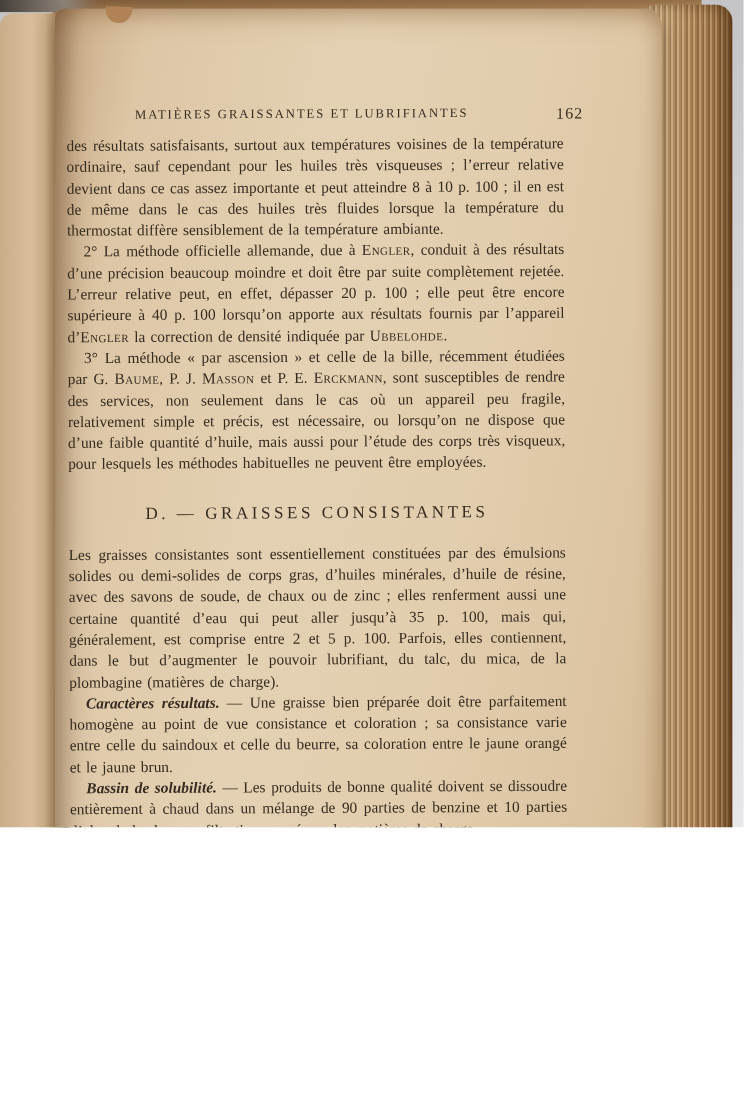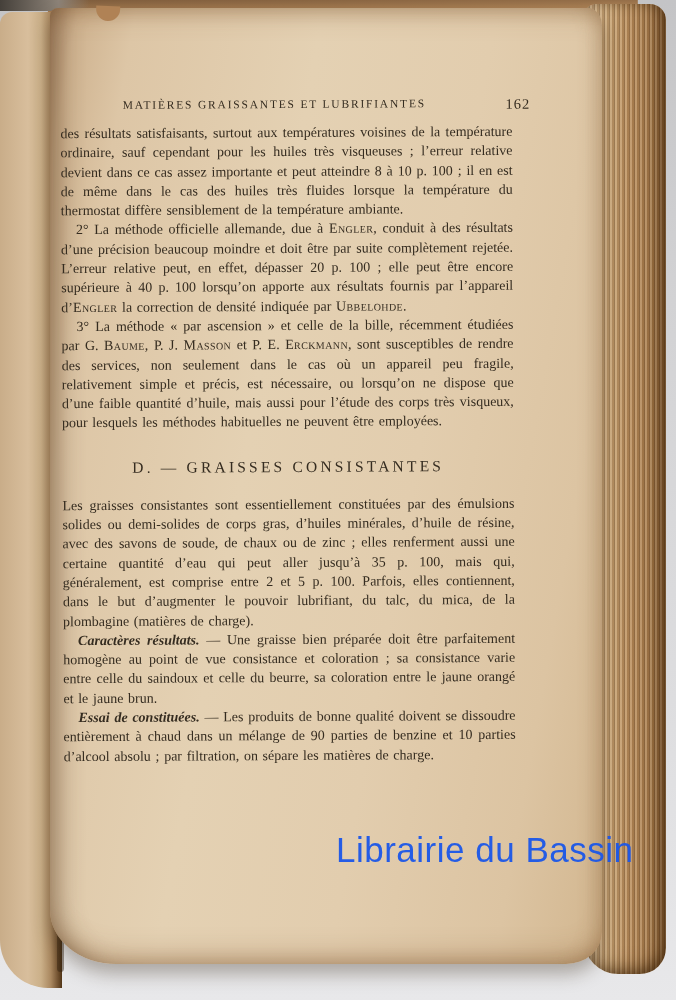--- a/index.html
+++ b/index.html
@@ -1,16 +1,16 @@
 <!DOCTYPE html>
 <html style="--ink: #352c20; --page_tan: #e3cfb1; --background_gray: #d6d6d8; --fore_edge_brown: #b58a5a; --watermark_blue: #1b57e9;"><head>
 <meta charset="utf-8">
 <style>
   html,body{margin:0;padding:0;}
-  .scene{position:relative;width:676px;height:1000px;overflow:hidden;
+  .scene{position:relative;width:676px;height:752px;overflow:hidden;
     background:linear-gradient(180deg,#c4c4c6 0%,#d2d2d4 30%,#dddddf 70%,#e8e8ea 100%);
     font-family:"Liberation Serif", "DejaVu Serif", serif;}
 
   
   .top-left-dark{position:absolute;left:0;top:0;width:90px;height:11px;z-index:3;
     background:linear-gradient(90deg,#45403a 0%,#8d8378 65%,rgba(160,150,140,0) 100%);}
   .page-top-edges{position:absolute;left:48px;top:-4px;width:590px;height:46px;z-index:1;
     background:linear-gradient(180deg,#7e5c3c 0%,#a87e53 30%,#c6a074 62%,#d9bc95 100%);
     transform:rotate(-0.7deg);border-radius:6px;}
   .fore-edge{position:absolute;left:584px;top:4px;width:82px;height:970px;z-index:2;
@@ -77,17 +77,17 @@
     </div>
 
     <p class="para first"><span class="seg-p">des résultats satisfaisants, surtout aux températures voisines de la température ordinaire, sauf cependant pour les huiles très visqueuses ; l’erreur relative devient dans ce cas assez importante et peut atteindre 8 à 10 p. 100 ; il en est de même dans le cas des huiles très fluides lorsque la température du thermostat diffère sensiblement de la température ambiante.</span></p>
     <p class="para indent"><span class="seg-p">2° La méthode officielle allemande, due à </span><span class="seg-sc">Engler</span><span class="seg-p">, conduit à des résultats d’une précision beaucoup moindre et doit être par suite complètement rejetée. L’erreur relative peut, en effet, dépasser 20 p. 100 ; elle peut être encore supérieure à 40 p. 100 lorsqu’on apporte aux résultats fournis par l’appareil d’</span><span class="seg-sc">Engler</span><span class="seg-p"> la correction de densité indiquée par </span><span class="seg-sc">Ubbelohde</span><span class="seg-p">.</span></p>
     <p class="para indent"><span class="seg-p">3° La méthode « par ascension » et celle de la bille, récemment étudiées par G. </span><span class="seg-sc">Baume</span><span class="seg-p">, P. J. </span><span class="seg-sc">Masson</span><span class="seg-p"> et P. E. </span><span class="seg-sc">Erckmann</span><span class="seg-p">, sont susceptibles de rendre des services, non seulement dans le cas où un appareil peu fragile, relativement simple et précis, est nécessaire, ou lorsqu’on ne dispose que d’une faible quantité d’huile, mais aussi pour l’étude des corps très visqueux, pour lesquels les méthodes habituelles ne peuvent être employées.</span></p>
 
     <h2 class="section-heading">D. — GRAISSES CONSISTANTES</h2>
 
     <p class="para"><span class="seg-p">Les </span><span class="seg-i">graisses consistantes</span><span class="seg-p"> sont essentiellement constituées par des émulsions solides ou demi-solides de corps gras, d’huiles minérales, d’huile de résine, avec des savons de soude, de chaux ou de zinc ; elles renferment aussi une certaine quantité d’eau qui peut aller jusqu’à 35 p. 100, mais qui, généralement, est comprise entre 2 et 5 p. 100. Parfois, elles contiennent, dans le but d’augmenter le pouvoir lubrifiant, du talc, du mica, de la plombagine (</span><span class="seg-i">matières de charge</span><span class="seg-p">).</span></p>
     <p class="para indent"><span class="seg-bi">Caractères résultats.</span><span class="seg-p"> — Une graisse bien préparée doit être parfaitement homogène au point de vue consistance et coloration ; sa consistance varie entre celle du saindoux et celle du beurre, sa coloration entre le jaune orangé et le jaune brun.</span></p>
-    <p class="para indent"><span class="seg-bi">Essai de constituées.</span><span class="seg-p"> — Les produits de bonne qualité doivent se dissoudre entièrement à chaud dans un mélange de 90 parties de benzine et 10 parties d’alcool absolu ; par filtration, on sépare les matières de charge.</span></p>
+    <p class="para indent"><span class="seg-bi">Bassin de solubilité.</span><span class="seg-p"> — Les produits de bonne qualité doivent se dissoudre entièrement à chaud dans un mélange de 90 parties de benzine et 10 parties d’alcool absolu ; par filtration, on sépare les matières de charge.</span></p>
   </div>
 
   <div class="watermark">Librairie du Bassin</div>
 </div>
 
 </body></html>

